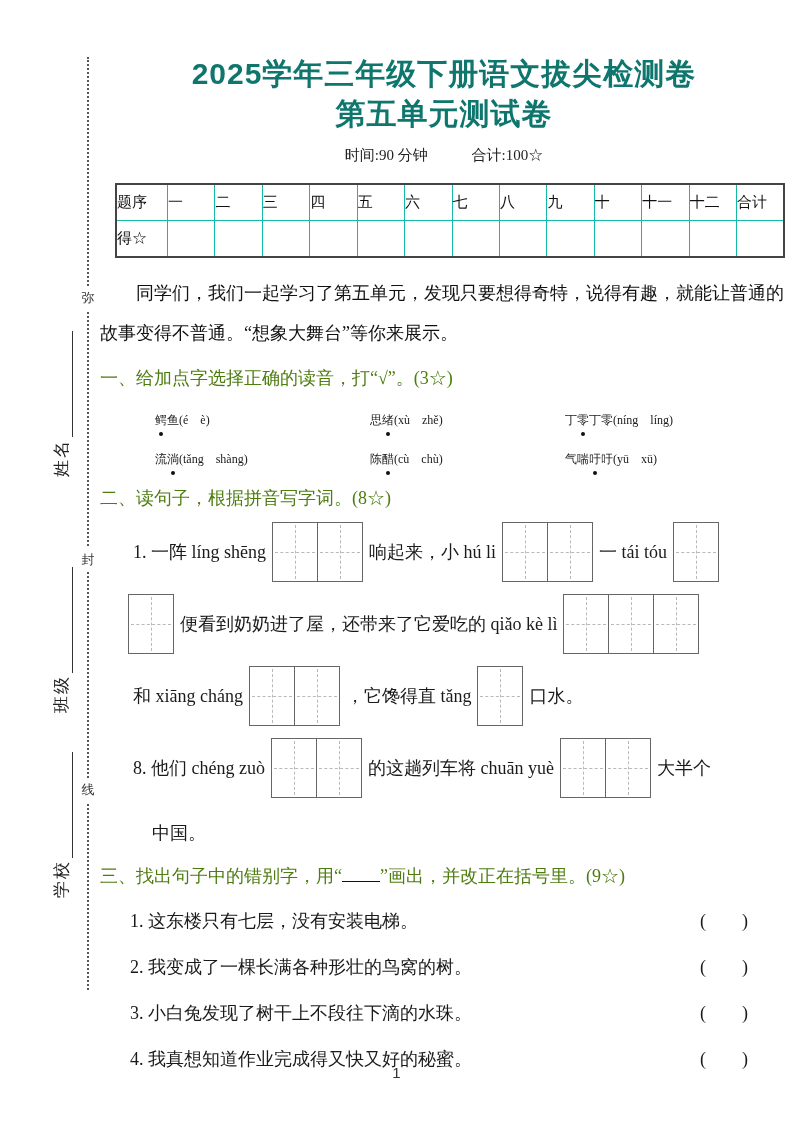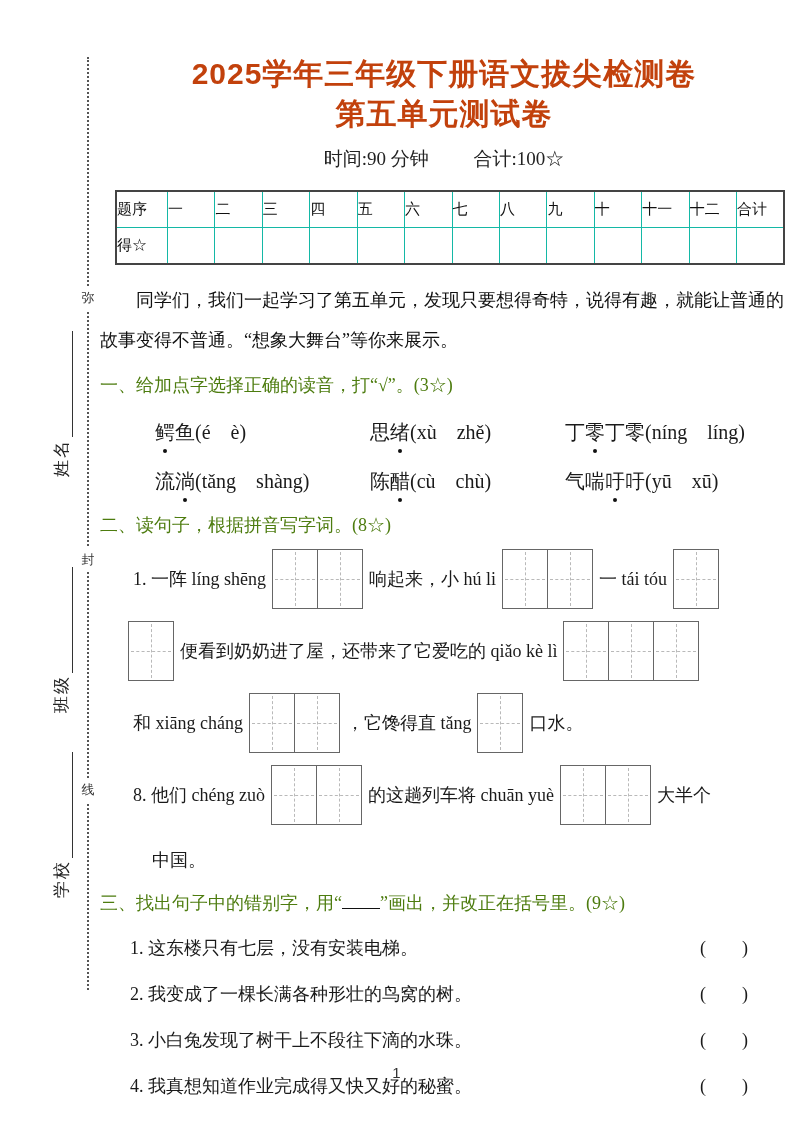--- a/index.html
+++ b/index.html
@@ -29,26 +29,26 @@
   }
   .seal-label{font-size:17px;color:#222;letter-spacing:2px;}
   .seal-blank{
     display:inline-block;width:106px;height:19px;
     border-bottom:1.5px solid #333;margin-left:2px;
   }
   
   .main{position:absolute;left:100px;top:0;width:688px;}
   .title{
     text-align:center;font-family:"Liberation Sans","DejaVu Sans",sans-serif;
-    font-weight:700;font-size:30px;line-height:40px;color:#c2410c;
+    font-weight:700;font-size:30px;line-height:40px;color:#0f766e;
     letter-spacing:1px;margin:0;
   }
   .title1{margin-top:54px;}
   .meta{
-    text-align:center;font-size:19px;margin-top:12px;color:#222;
+    text-align:center;font-size:15px;margin-top:12px;color:#222;
   }
   .meta span{margin:0 20px;}
   
   table.score{
     border-collapse:collapse;margin:18px 0 0 15px;width:670px;
     table-layout:fixed;font-size:15px;color:#111;
   }
   table.score td{
     border:1px solid #14b8a6;height:35px;text-align:left;padding:0;
   }
@@ -59,21 +59,21 @@
     margin-top:15px;font-size:18px;line-height:40px;
     text-indent:2em;color:#111;
   }
   
   .qtitle{font-size:18px;line-height:24px;margin-top:13px;color:#4d7c0f;}
   .blank-inline{
     display:inline-block;width:38px;height:14px;
     border-bottom:1.8px solid #111;vertical-align:baseline;
   }
   
-  .q1row{display:flex;margin-left:55px;margin-top:22px;font-size:20px;}
+  .q1row{display:flex;margin-left:55px;margin-top:22px;font-size:12px;}
   .q1cell1{width:215px;}
   .q1cell2{width:195px;}
   .q1cell3{flex:1;}
   .du{position:relative;display:inline-block;}
   .du::after{
     content:"";position:absolute;left:50%;bottom:-7px;
     width:4px;height:4px;border-radius:50%;background:#111;
     transform:translateX(-50%);
   }
   

